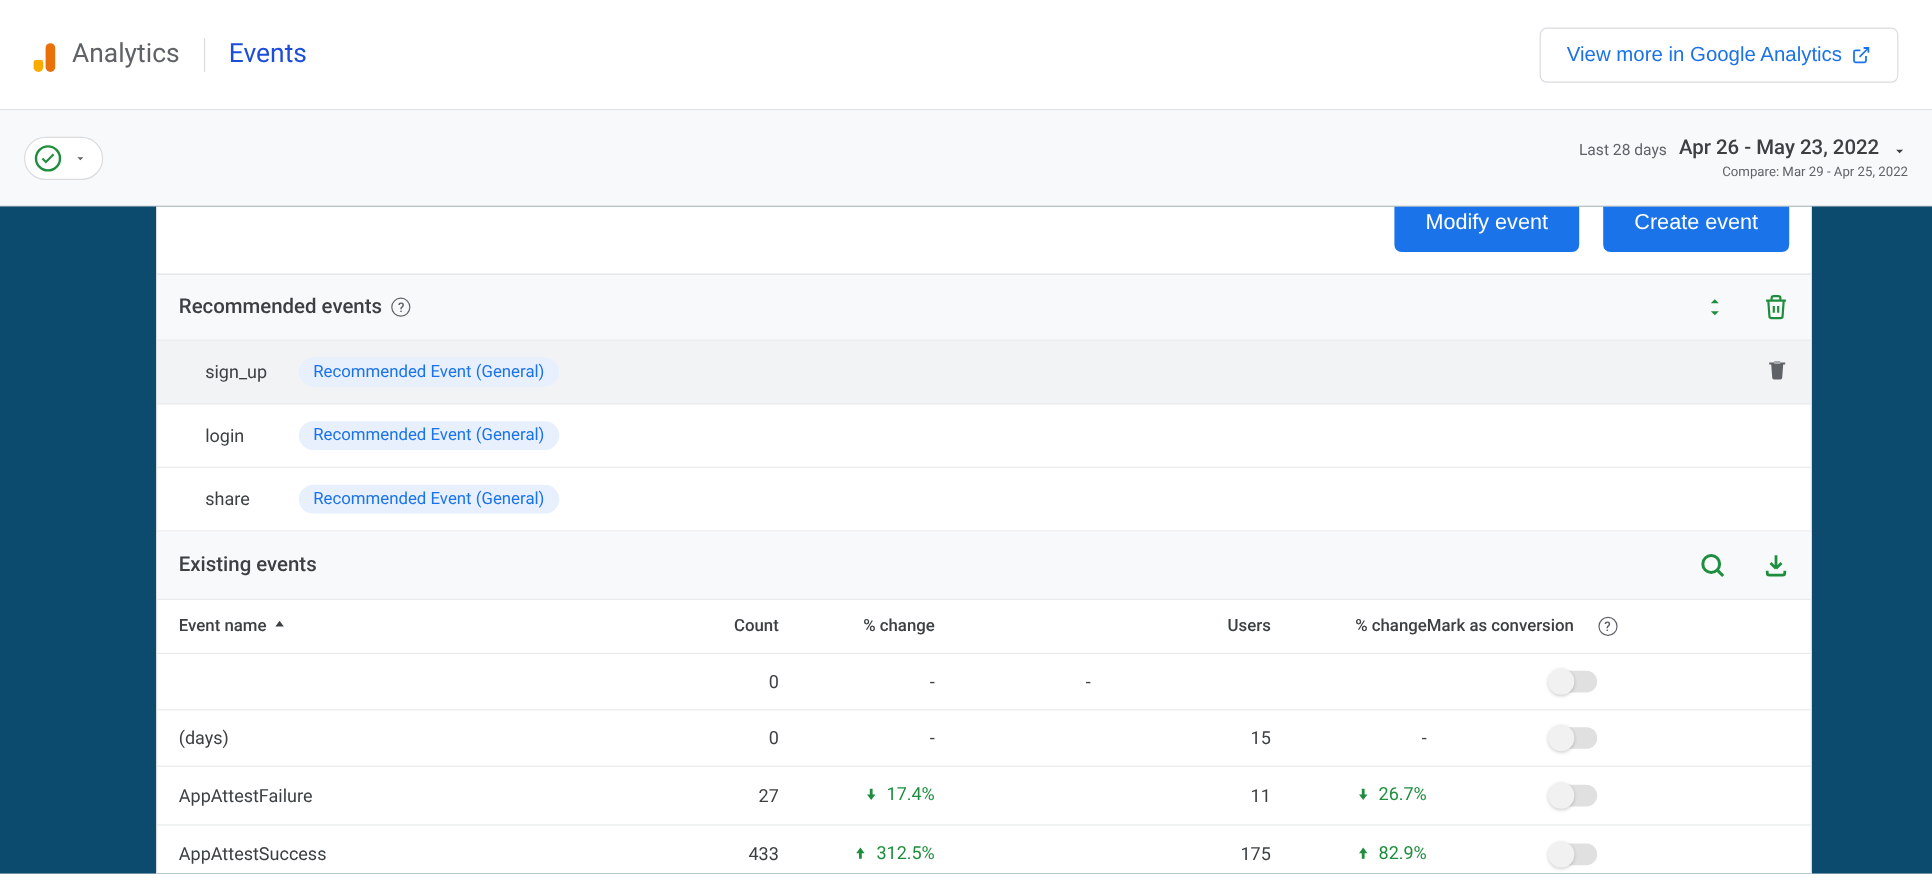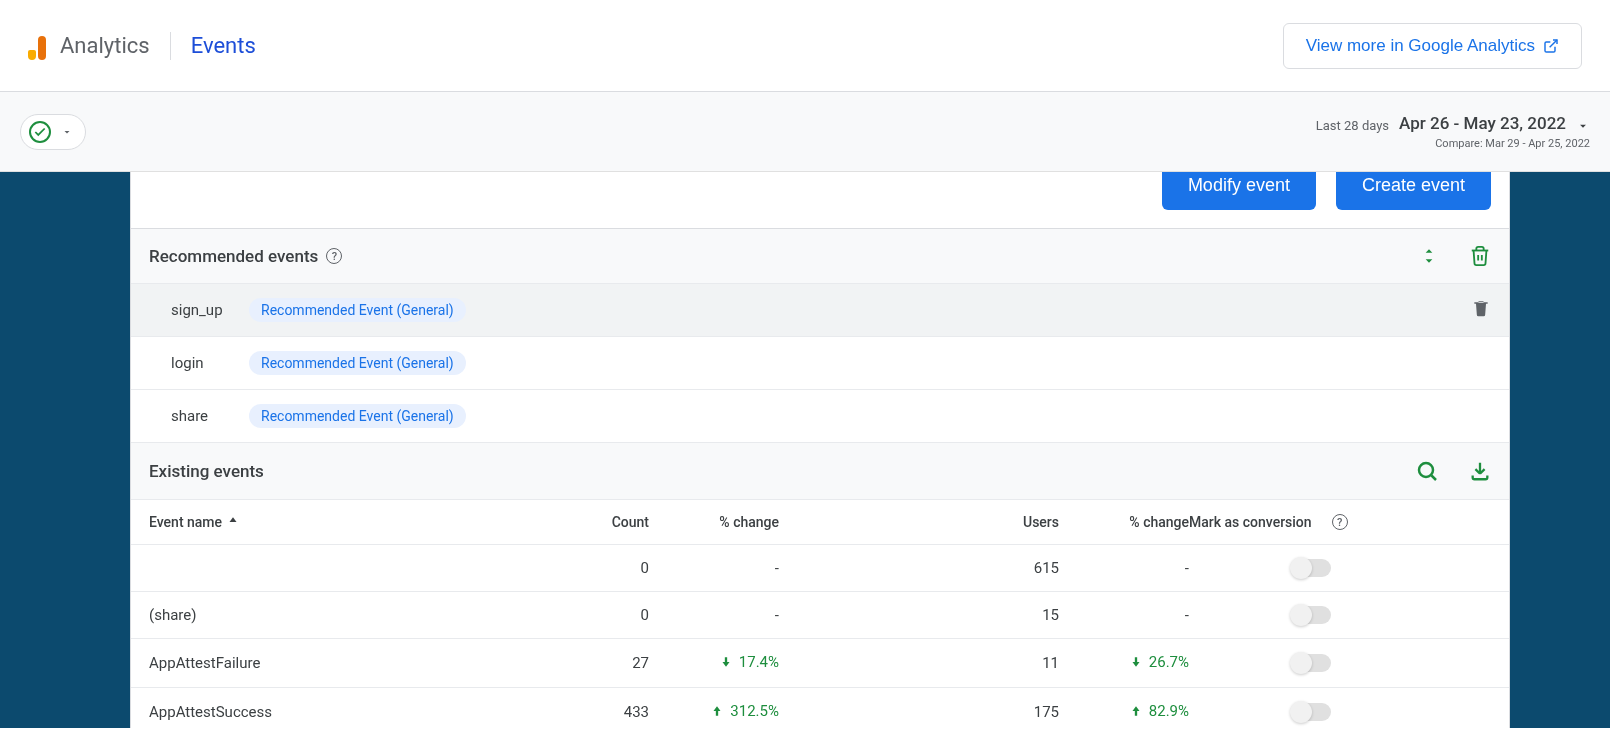--- a/index.html
+++ b/index.html
@@ -295,28 +295,27 @@
         <span>Mark as conversion</span>
         <span class="help-circle">?</span>
       </div>
     </div>
 
     <div id="rows-container">
         <div class="table-row">
           <div class="col-name"></div>
           <div class="col-count">0</div>
           <div class="col-change1"><span>-</span></div>
-          <div class="col-users">615</div>
           <div class="col-change2"><span>-</span></div>
           <div class="col-toggle">
             <span class="toggle"></span>
           </div>
         </div>
         <div class="table-row">
-          <div class="col-name">(share)</div>
+          <div class="col-name">(days)</div>
           <div class="col-count">0</div>
           <div class="col-change1"><span>-</span></div>
           <div class="col-users">15</div>
           <div class="col-change2"><span>-</span></div>
           <div class="col-toggle">
             <span class="toggle"></span>
           </div>
         </div>
         <div class="table-row">
           <div class="col-name">AppAttestFailure</div>

